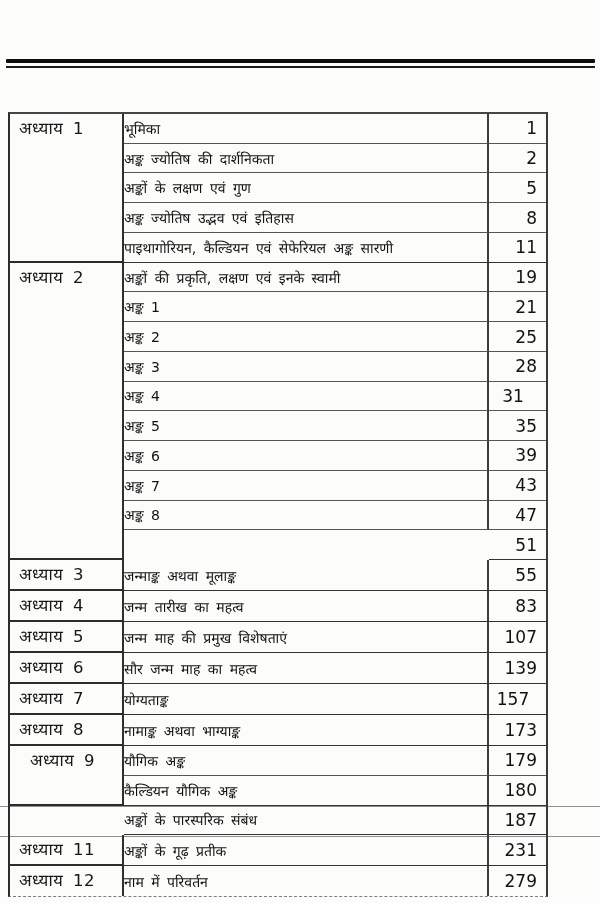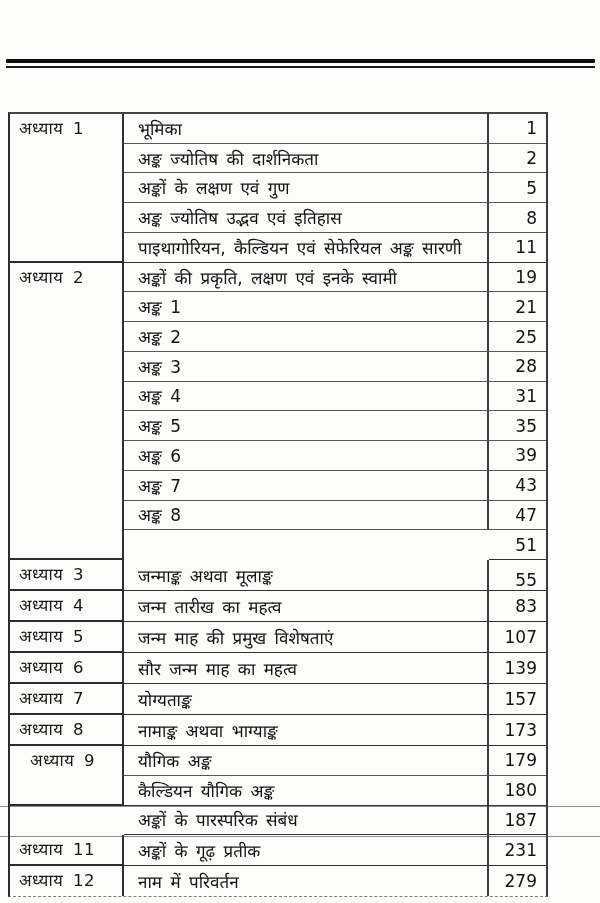--- a/index.html
+++ b/index.html
@@ -80,22 +80,22 @@
     letter-spacing: 0.5px;
     word-spacing: 4px;
     color: #161616;
   }
   .chapter-cell span { line-height: 28px; white-space: nowrap; }
   .chapter-cell.last-block { border-bottom: none; }
   .topic-cell {
     grid-column: 2;
     border-right: 2px solid #3c3c3c;
     border-bottom: 1px solid #565656;
-    padding-left: 14px;
-    font-size: 17px;
+    padding-left: 0;
+    font-size: 14px;
     word-spacing: 3px;
     white-space: nowrap;
     overflow: hidden;
     color: #121212;
   }
   .page-cell {
     grid-column: 3;
     border-bottom: 1px solid #565656;
     justify-content: flex-end;
     padding-right: 9px;
@@ -176,21 +176,21 @@
       </div>
       <div class="cell topic-cell" style="grid-row: 9;">
         <span>अङ्क 3</span>
       </div>
       <div class="cell page-cell" style="grid-row: 9;">
         <span>28</span>
       </div>
       <div class="cell topic-cell" style="grid-row: 10;">
         <span>अङ्क 4</span>
       </div>
-      <div class="cell page-cell" style="grid-row: 10;">
+      <div class="cell page-cell" style="grid-row: 10; justify-content: center;">
         <span>31</span>
       </div>
       <div class="cell topic-cell" style="grid-row: 11;">
         <span>अङ्क 5</span>
       </div>
       <div class="cell page-cell" style="grid-row: 11;">
         <span>35</span>
       </div>
       <div class="cell topic-cell" style="grid-row: 12;">
         <span>अङ्क 6</span>
@@ -212,21 +212,21 @@
       </div>
       <div class="cell page-cell block-end" style="grid-row: 15;">
         <span>51</span>
       </div>
       <div class="cell chapter-cell" style="grid-row: 16 / span 1;">
         <span>अध्याय 3</span>
       </div>
       <div class="cell topic-cell block-end" style="grid-row: 16;">
         <span>जन्माङ्क अथवा मूलाङ्क</span>
       </div>
-      <div class="cell page-cell block-end" style="grid-row: 16; align-items: flex-end;">
+      <div class="cell page-cell block-end" style="grid-row: 16;">
         <span>55</span>
       </div>
       <div class="cell chapter-cell" style="grid-row: 17 / span 1;">
         <span>अध्याय 4</span>
       </div>
       <div class="cell topic-cell block-end" style="grid-row: 17;">
         <span>जन्म तारीख का महत्व</span>
       </div>
       <div class="cell page-cell block-end" style="grid-row: 17;">
         <span>83</span>
@@ -248,21 +248,21 @@
       </div>
       <div class="cell page-cell block-end" style="grid-row: 19;">
         <span>139</span>
       </div>
       <div class="cell chapter-cell" style="grid-row: 20 / span 1;">
         <span>अध्याय 7</span>
       </div>
       <div class="cell topic-cell block-end" style="grid-row: 20;">
         <span>योग्यताङ्क</span>
       </div>
-      <div class="cell page-cell block-end" style="grid-row: 20;">
+      <div class="cell page-cell block-end" style="grid-row: 20; justify-content: center;">
         <span>157</span>
       </div>
       <div class="cell chapter-cell" style="grid-row: 21 / span 1;">
         <span>अध्याय 8</span>
       </div>
       <div class="cell topic-cell block-end" style="grid-row: 21;">
         <span>नामाङ्क अथवा भाग्याङ्क</span>
       </div>
       <div class="cell page-cell block-end" style="grid-row: 21;">
         <span>173</span>

